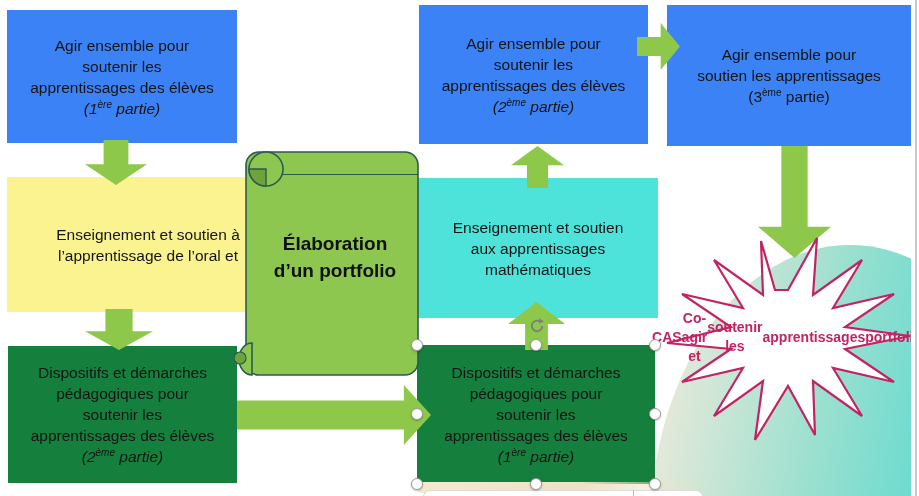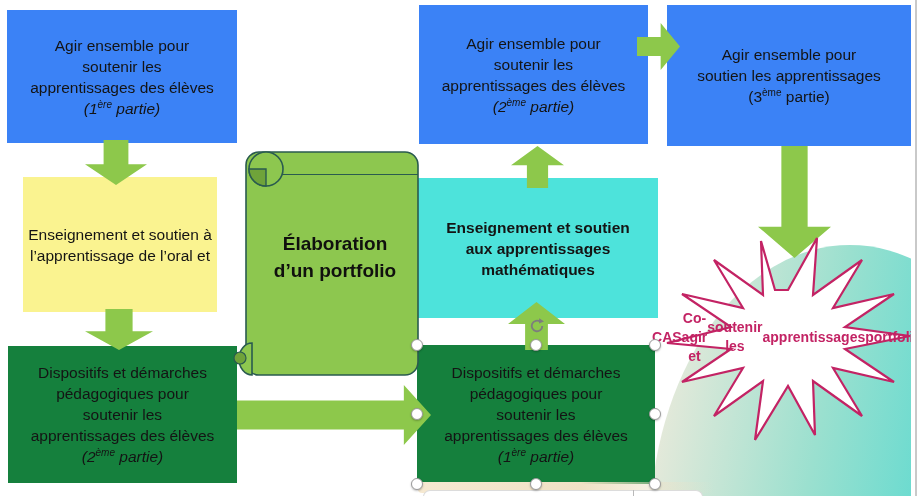--- a/index.html
+++ b/index.html
@@ -48,21 +48,21 @@
 
   <div class="box pink" style="left:7px;top:10px;width:230px;height:133px;">
     <div>
       <div>Agir ensemble pour</div>
       <div>soutenir les</div>
       <div>apprentissages des élèves</div>
       <div class="part"><span>(1</span><sup>ère</sup><span> partie)</span></div>
     </div>
   </div>
 
-  <div class="box yellow" style="left:23px;top:177px;width:194px;height:135px;">
+  <div class="box yellow" style="left:7px;top:177px;width:194px;height:135px;padding-left:44px;">
     <div>
       <div>Enseignement et soutien à</div>
       <div>l’apprentissage de l’oral et</div>
     </div>
   </div>
 
   <div class="box blue" style="left:8px;top:346px;width:229px;height:137px;">
     <div>
       <div>Dispositifs et démarches</div>
       <div>pédagogiques pour</div>
@@ -74,21 +74,21 @@
 
   <div class="box pink" style="left:419px;top:5px;width:229px;height:139px;">
     <div>
       <div>Agir ensemble pour</div>
       <div>soutenir les</div>
       <div>apprentissages des élèves</div>
       <div class="part"><span>(2</span><sup>ème</sup><span> partie)</span></div>
     </div>
   </div>
 
-  <div class="box cyanbox" style="left:418px;top:178px;width:240px;height:140px;font-weight:bold;">
+  <div class="box cyanbox" style="left:418px;top:178px;width:240px;height:140px;">
     <div>
       <div>Enseignement et soutien</div>
       <div>aux apprentissages</div>
       <div>mathématiques</div>
     </div>
   </div>
 
   <div class="box blue" style="left:417px;top:345px;width:238px;height:139px;">
     <div>
       <div>Dispositifs et démarches</div>

